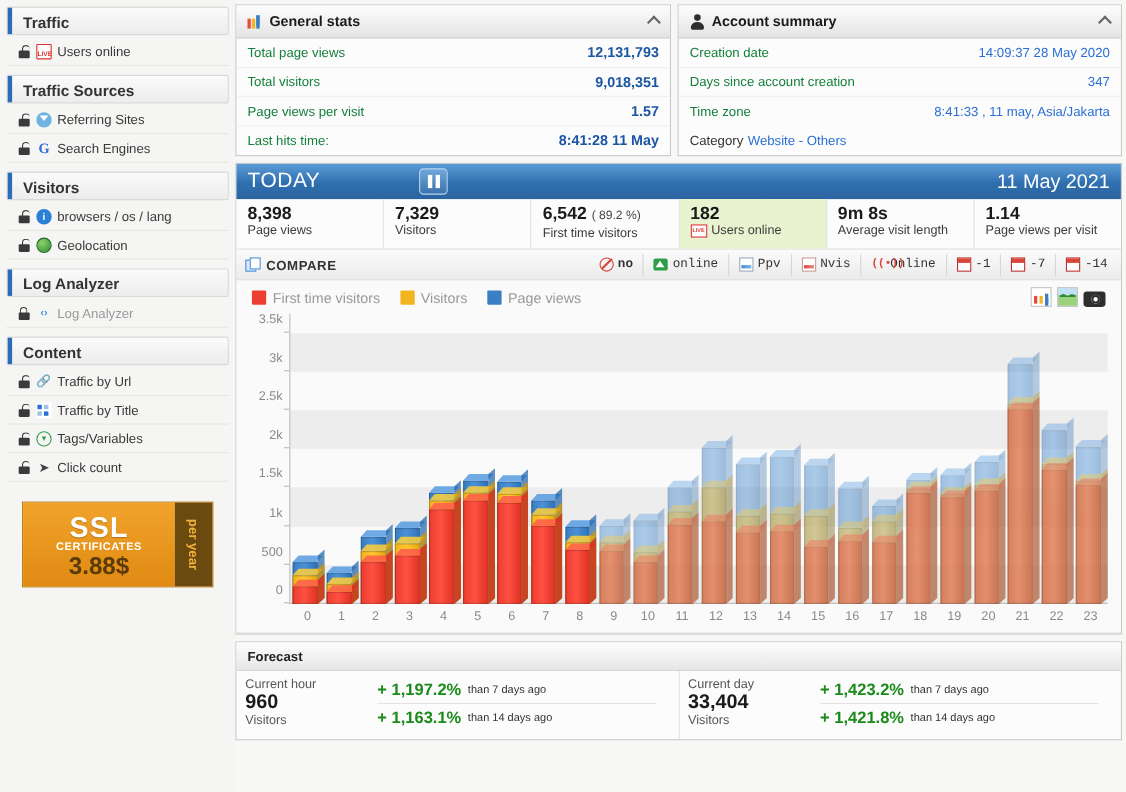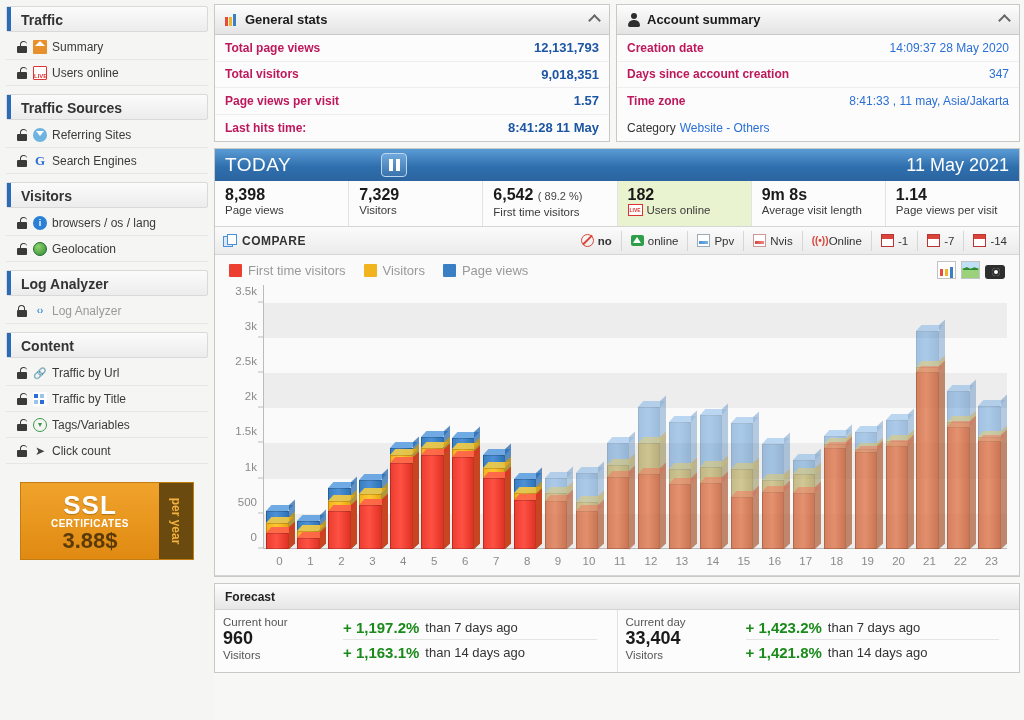--- a/index.html
+++ b/index.html
@@ -103,21 +103,21 @@
   .chev {
     position:absolute; right:10px; top:11px; width:9px; height:9px;
     border-left:2px solid #666; border-top:2px solid #666; transform:rotate(45deg);
     cursor:pointer;
   }
   .stat-row {
     display:flex; justify-content:space-between; align-items:center;
     height:26.5px; padding:0 10px; border-bottom:1px solid #eee; font-size:12px;
   }
   .stat-row:last-child { border-bottom:none; }
-  .stat-row .lbl { color:#be185d;font-weight:bold; }
+  .stat-row .lbl { color:#15803d; }
   .stat-row .val { color:#1b55a3; font-weight:bold; font-size:13px; }
   .acc .val { font-weight:normal; color:#2a6fd6; font-size:12px; }
   .cat-row { display:flex; gap:4px; height:26.5px; align-items:center; padding:0 10px; font-size:12px; }
   .cat-row a { color:#2a6fd6; text-decoration:none; cursor:pointer; }
 
   .hico-bars:after {
     content:""; position:absolute; left:0; bottom:1px; width:3px; height:9px; background:#e84b3a;
     box-shadow:4px 0 0 #f0b429, 8px -3px 0 #3a7fc4; box-sizing:content-box;
   }
   .hico-bars:before { content:""; position:absolute; left:8px; bottom:1px; width:3px; height:12px; background:#3a7fc4; }
@@ -162,21 +162,21 @@
 
   .cmp-row {
     height:28px; display:flex; align-items:center; padding:0 8px;
     background:linear-gradient(to bottom,#fbfbfb,#ebebeb);
     border-bottom:1px solid #d5d5d5;
   }
   .cmp-title { font-size:12px; font-weight:bold; color:#333; letter-spacing:.5px; display:flex; align-items:center; gap:6px; }
   .cmp-ico { width:13px; height:13px; position:relative; display:inline-block; }
   .cmp-ico:before{content:"";position:absolute;left:0;top:2px;width:8px;height:9px;border:1.4px solid #4a90d9;background:#dbeafa;}
   .cmp-ico:after{content:"";position:absolute;left:4px;top:0;width:8px;height:9px;border:1.4px solid #4a90d9;background:#fff;}
-  .cmp-opts { margin-left:auto; display:flex; align-items:flex-start; }
+  .cmp-opts { margin-left:auto; display:flex; align-items:flex-start;font-family:Liberation Mono, monospace; }
   .cmp-btn {
     display:flex; align-items:center; gap:4px; padding:0 9px; height:20px;
     border-right:1px solid #d6d6d6; font-size:11.5px; color:#333; cursor:pointer; white-space:nowrap;
   }
   .cmp-btn:last-child { border-right:none; padding-right:4px; }
   .cmp-btn.active { font-weight:bold; }
   .bi { width:13px; height:13px; position:relative; display:inline-block; flex:0 0 13px; }
   .bi-no { border:1.8px solid #d9453a; border-radius:50%; }
   .bi-no:after { content:""; position:absolute; left:-1px; top:4px; width:13px; height:1.8px; background:#d9453a; transform:rotate(-45deg); }
   .bi-bounce { background:#2e9e4a; width:11px; height:11px; border-radius:2px; }
@@ -241,38 +241,30 @@
   .fc-col { flex:1; display:flex; padding:6px 0 0 8px; border-right:1px solid #e2e2e2; }
   .fc-col:last-child { border-right:none; }
   .fc-left { width:120px; flex:0 0 120px; }
   .fc-left .a { font-size:11.5px; color:#555; }
   .fc-left .b { font-size:18px; font-weight:bold; color:#1a1a1a; line-height:21px; }
   .fc-left .c { font-size:11.5px; color:#555; }
   .fc-right { flex:1; padding-right:20px; }
   .fc-line { height:24px; display:flex; align-items:center; gap:6px; border-bottom:1px solid #e4e4e4; }
   .fc-line:last-child { border-bottom:none; }
   .fc-pct { font-size:15px; font-weight:bold; color:#1a8a1a; }
-  .fc-txt { font-size:13px; color:#333; }
+  .fc-txt { font-size:10px; color:#333; }
 </style>
 </head>
 <body>
 
 <div class="app">
 
   <div class="sidebar">
     <div id="nav-host">
         <div class="sec-head">Traffic</div>
-        <div class="nav-item">
-          <span class="lock">
-            <b></b>
-            <i></i>
-          </span>
-          <span class="nav-ico ico-home"></span>
-          <span class="nav-label">Summary</span>
-        </div>
         <div class="nav-item">
           <span class="lock">
             <b></b>
             <i></i>
           </span>
           <span class="nav-ico ico-live">LIVE</span>
           <span class="nav-label">Users online</span>
         </div>
         <div class="sec-head">Traffic Sources</div>
         <div class="nav-item">

